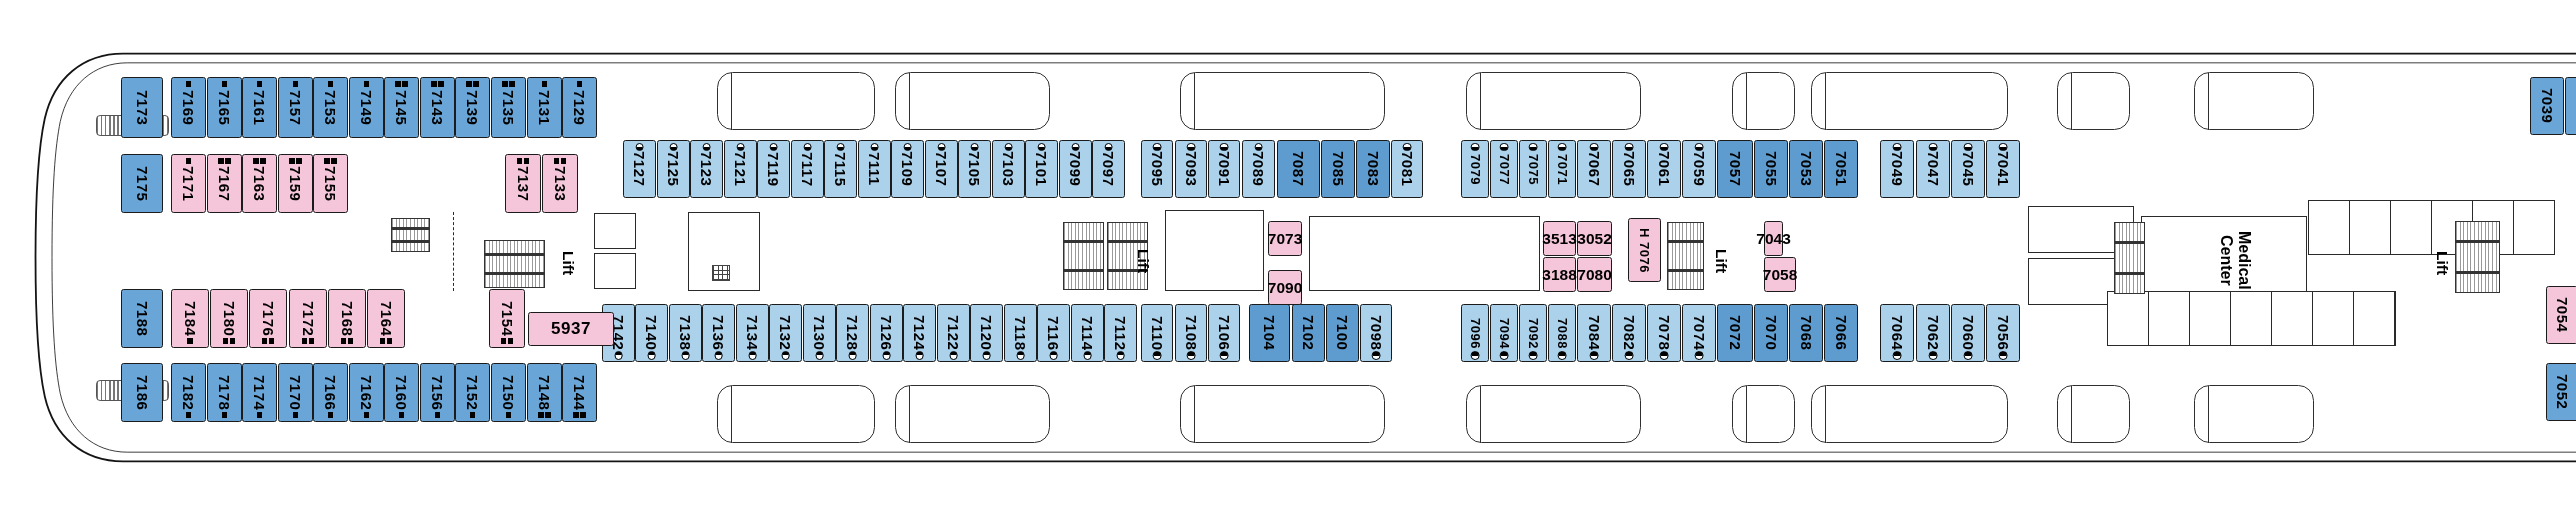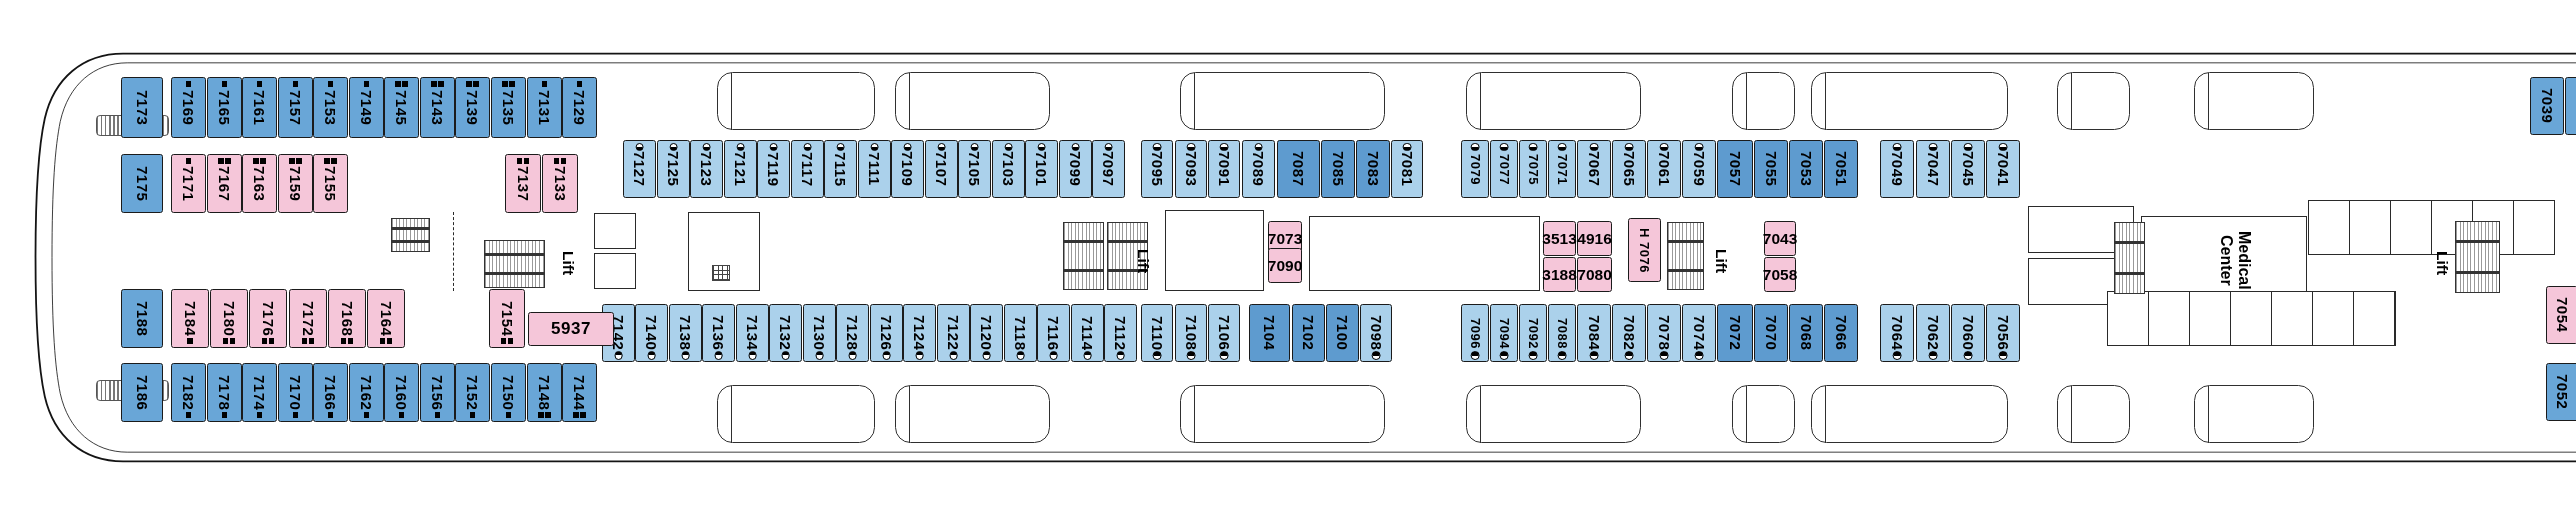--- a/index.html
+++ b/index.html
@@ -651,36 +651,36 @@
     </div>
     <div class="cabin pink" style="left: 2546px; top: 286px; width: 32px; height: 58px;">
       <span class="num">7054</span>
     </div>
     <div class="cabin blue" style="left: 2546px; top: 363px; width: 33px; height: 58px;">
       <span class="num">7052</span>
     </div>
     <div class="cabin pink" style="left: 1268px; top: 221px; width: 34px; height: 35px;">
       <span class="hnum">7073</span>
     </div>
-    <div class="cabin pink" style="left: 1268px; top: 248px; width: 34px; height: 35px;">
+    <div class="cabin pink" style="left: 1268px; top: 270px; width: 34px; height: 35px;">
       <span class="hnum">7090</span>
     </div>
     <div class="cabin pink" style="left: 1543px; top: 221px; width: 33px; height: 35px;">
       <span class="hnum">3513</span>
     </div>
     <div class="cabin pink" style="left: 1543px; top: 257px; width: 33px; height: 35px;">
       <span class="hnum">3188</span>
     </div>
     <div class="cabin pink" style="left: 1577px; top: 221px; width: 35px; height: 35px;">
-      <span class="hnum">4916</span>
+      <span class="hnum">3052</span>
     </div>
     <div class="cabin pink" style="left: 1577px; top: 257px; width: 35px; height: 35px;">
       <span class="hnum">7080</span>
     </div>
-    <div class="cabin pink" style="left: 1764px; top: 221px; width: 32px; height: 35px;">
+    <div class="cabin pink" style="left: 1764px; top: 221px; width: 19px; height: 35px;">
       <span class="hnum">7043</span>
     </div>
     <div class="cabin pink" style="left: 1764px; top: 257px; width: 32px; height: 35px;">
       <span class="hnum">7058</span>
     </div>
     <div class="cabin pink" style="left: 528px; top: 312px; width: 86px; height: 34px;">
       <span class="hnum wide">5937</span>
     </div>
     <div class="cabin pink" style="left: 1628px; top: 218px; width: 33px; height: 64px;">
       <span class="num small">H 7076</span>

